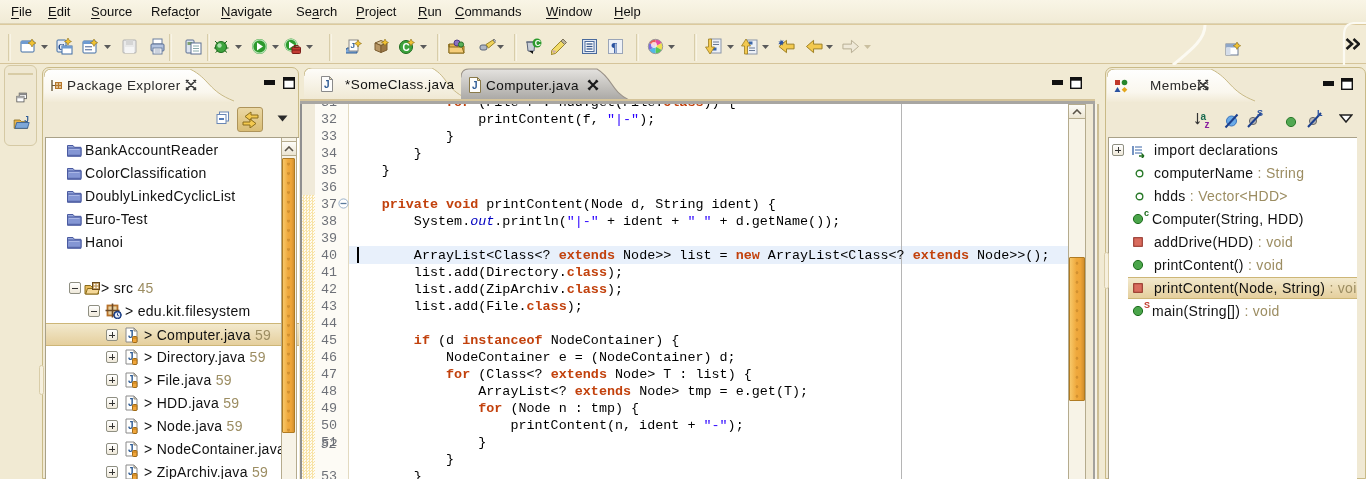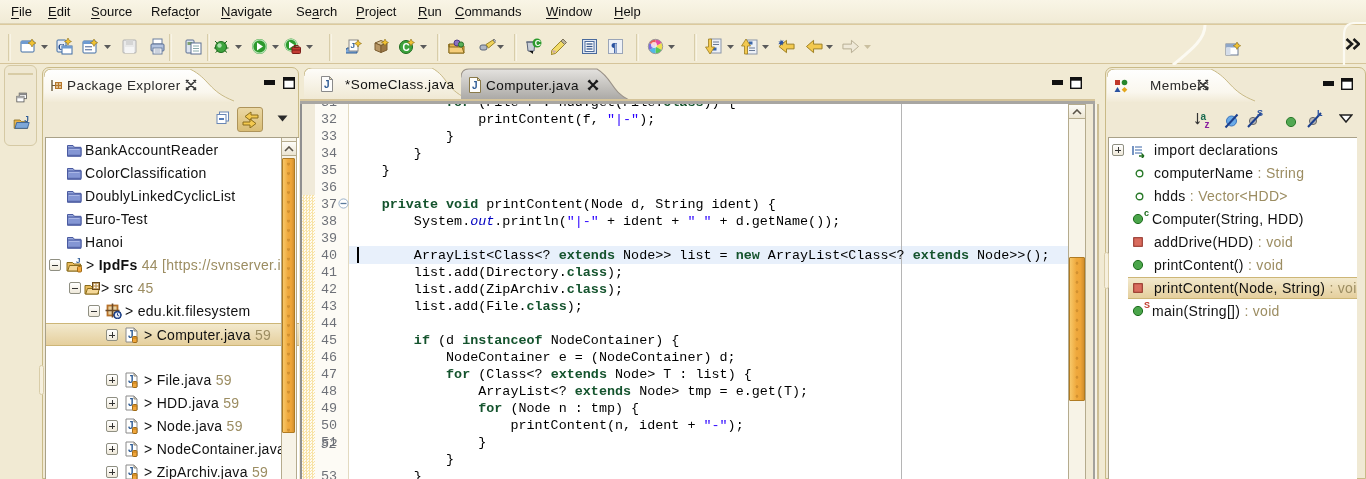--- a/index.html
+++ b/index.html
@@ -33,21 +33,21 @@
 
 .sbtrack { position:absolute; background:#f7f3e7; border-left:1px solid #b5ab8d; border-right:1px solid #b5ab8d; }
 .sbthumb { position:absolute; left:1px; right:1px;
   background-image:radial-gradient(circle 2px at 50% 5px, #d29130 1.4px, rgba(0,0,0,0) 1.6px),linear-gradient(90deg,#f7c869,#efa93d 45%,#eda437 75%,#d18f2e);
   background-size:100% 9.5px, 100% 100%;
   border:1px solid #b07b22; border-radius:1px; }
 .sbbtn { position:absolute; background:linear-gradient(#fdfcf8,#ece5d2); border:1px solid #b5ab8d; color:#6a6a66; font-size:8px; text-align:center; line-height:14px; font-family:"Liberation Sans"; }
 
 #code { position:absolute; font-family:"Liberation Mono", monospace; font-size:13.4px; }
 .cl { position:absolute; white-space:pre; color:#000; letter-spacing:0.009px; }
-.cl b { font-weight:bold; color:#14532d; }
+.cl b { font-weight:bold; color:#c2410c; }
 .cl .s { color:#2a00ff; }
 .cl .it { color:#0000c0; font-style:italic; }
 .lnum { position:absolute; color:#6e7178; font-family:"Liberation Mono", monospace; font-size:13.4px; }
 </style>
 </head>
 <body>
 <svg width="0" height="0" style="position:absolute">
 <defs>
 <symbol id="i-fldr" viewBox="0 0 17 16">
         <path d="M1.5 3.5 h5.5 l1.5 1.8 h6.5 v9 h-13.5z" fill="#96a7dc" stroke="#4a5aa0"></path>
@@ -397,47 +397,47 @@
           <use href="#i-fldr"></use>
         </svg>
         <span style="position:absolute;left:39px;top:3px;">Hanoi</span>
       </div>
     <div class="trow" style="left:0; top:70px; width:100%;">
         <svg class="ticn" style="left:20px" width="17" height="16" viewBox="0 0 17 16">
           <use href="#i-fldr"></use>
         </svg>
         <span style="position:absolute;left:39px;top:3px;">Euro-Test</span>
       </div>
-    <div class="trow" style="left:0; top:116px; width:100%;">
-        <span class="pbox" style="left:3px;top:5px;"></span>
-        <svg class="ticn" style="left:20px" width="17" height="16" viewBox="0 0 17 16">
-          <use href="#i-fldrj"></use>
-        </svg>
-        <span style="position:absolute;left:40px;top:3px;">&gt; <b style="font-weight:bold">IpdFs</b> <span class="num">44 [https://svnserver.i</span></span>
-      </div>
     <div class="trow" style="left:0; top:139px; width:100%;">
         <span class="pbox" style="left:23px;top:5px;"></span>
         <svg class="ticn" style="left:38px" width="17" height="16" viewBox="0 0 17 16">
           <use href="#i-fldrp"></use>
         </svg>
         <span style="position:absolute;left:55px;top:3px;">&gt; src <span class="num">45</span></span>
       </div>
     <div class="trow" style="left:0; top:162px; width:100%;">
         <span class="pbox" style="left:42px;top:5px;"></span>
         <svg class="ticn" style="left:59px" width="17" height="16" viewBox="0 0 17 16">
           <use href="#i-pkg"></use>
         </svg>
         <span style="position:absolute;left:79px;top:3px;">&gt; edu.kit.filesystem</span>
       </div>
     <div class="trow sel" style="left:0; top:185px; width:100%;">
         <span class="pbox plus" style="left:60px;top:5px;"></span>
         <svg class="ticn" style="left:77px" width="17" height="16" viewBox="0 0 17 16">
           <use href="#i-jfile"></use>
         </svg>
         <span style="position:absolute;left:98px;top:3px;">&gt; Computer.java <span class="num">59</span></span>
+      </div>
+    <div class="trow" style="left:0; top:208px; width:100%;">
+        <span class="pbox plus" style="left:60px;top:5px;"></span>
+        <svg class="ticn" style="left:77px" width="17" height="16" viewBox="0 0 17 16">
+          <use href="#i-jfile"></use>
+        </svg>
+        <span style="position:absolute;left:98px;top:3px;">&gt; Directory.java <span class="num">59</span></span>
       </div>
     <div class="trow" style="left:0; top:231px; width:100%;">
         <span class="pbox plus" style="left:60px;top:5px;"></span>
         <svg class="ticn" style="left:77px" width="17" height="16" viewBox="0 0 17 16">
           <use href="#i-jfile"></use>
         </svg>
         <span style="position:absolute;left:98px;top:3px;">&gt; File.java <span class="num">59</span></span>
       </div>
     <div class="trow" style="left:0; top:254px; width:100%;">
         <span class="pbox plus" style="left:60px;top:5px;"></span>

